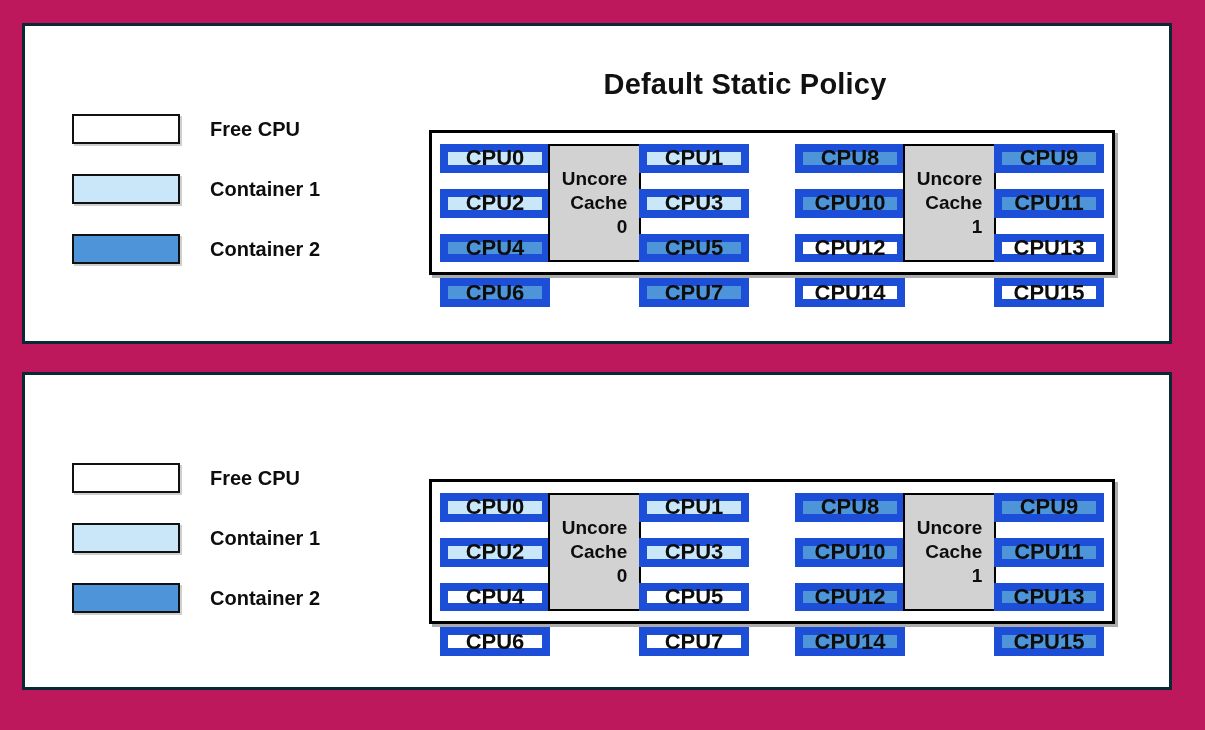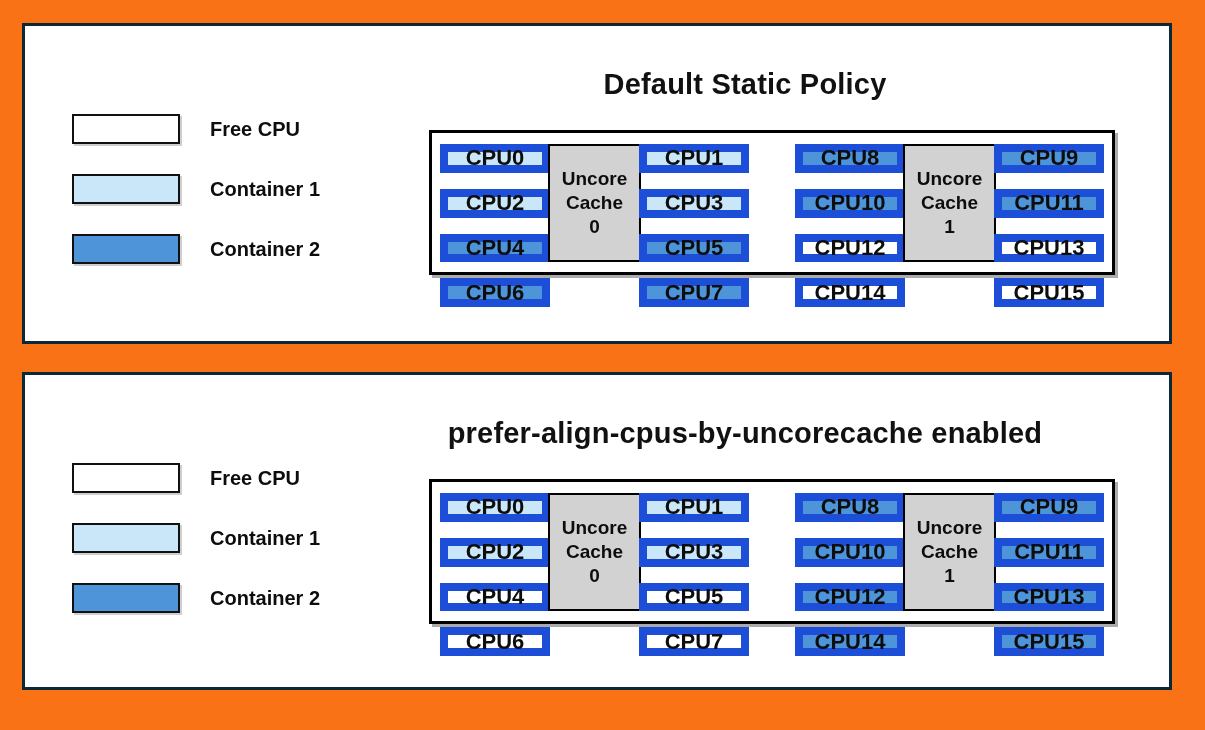--- a/index.html
+++ b/index.html
@@ -6,21 +6,21 @@
     margin: 0;
     padding: 0;
     background: #ffffff;
     font-family: "Liberation Sans", sans-serif;
     color: #0d0d0d;
   }
   #stage {
     position: relative;
     width: 1205px;
     height: 730px;
-    background: #f97316;
+    background: #be185d;
     overflow: hidden;
   }
   .panel {
     position: absolute;
     left: 22px;
     width: 1150px;
     border: 3px solid #0b2836;
     background: #ffffff;
     box-sizing: border-box;
   }
@@ -107,21 +107,21 @@
   .cache-box {
     width: 93px;
     flex: none;
     margin-left: -2px;
     margin-right: -2px;
     box-sizing: border-box;
     border: 2px solid #000000;
     display: flex;
     align-items: center;
     justify-content: center;
-    text-align: center;
+    text-align: right;
     font-size: 19px;
     font-weight: bold;
     line-height: 1.28;
     white-space: pre-line;
   }
 </style>
 </head>
 <body>
 
 <div id="stage">
@@ -176,21 +176,20 @@
             <div class="cell" style="background-color: rgb(77, 148, 217);">CPU9</div>
             <div class="cell" style="background-color: rgb(77, 148, 217);">CPU11</div>
             <div class="cell" style="background-color: rgb(255, 255, 255);">CPU13</div>
             <div class="cell" style="background-color: rgb(255, 255, 255);">CPU15</div>
           </div>
       </div>
     </div>
   </section>
 
   <section class="panel" id="panel-1" style="border-color: rgb(11, 40, 54);">
-    <h2 class="panel-title">prefer-align-cpus-by-uncorecache enabled</h2>
 
     <div class="legend">
       <div class="legend-row">
         <span class="swatch" style="background-color: rgb(255, 255, 255);"></span>
         <span class="legend-label">Free CPU</span>
       </div>
       <div class="legend-row">
         <span class="swatch" style="background-color: rgb(201, 231, 248);"></span>
         <span class="legend-label">Container 1</span>
       </div>

